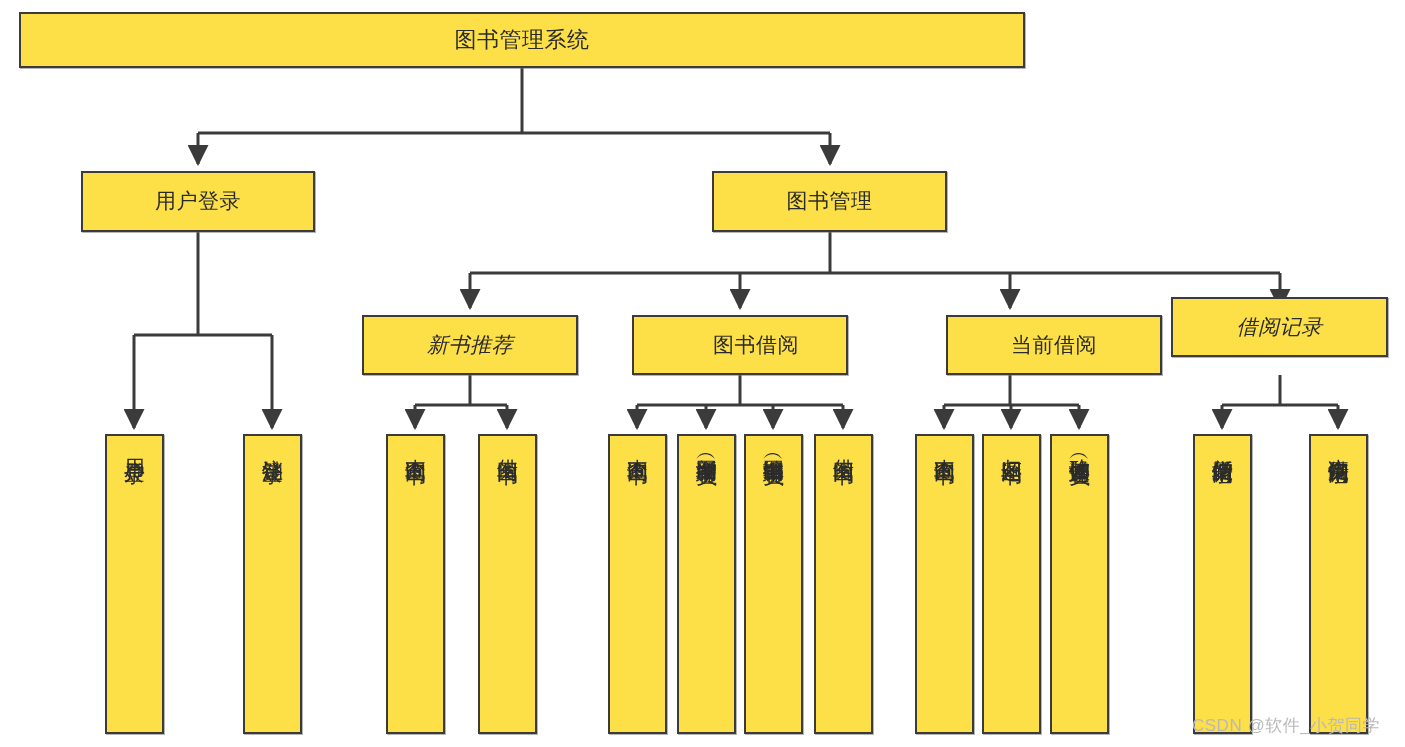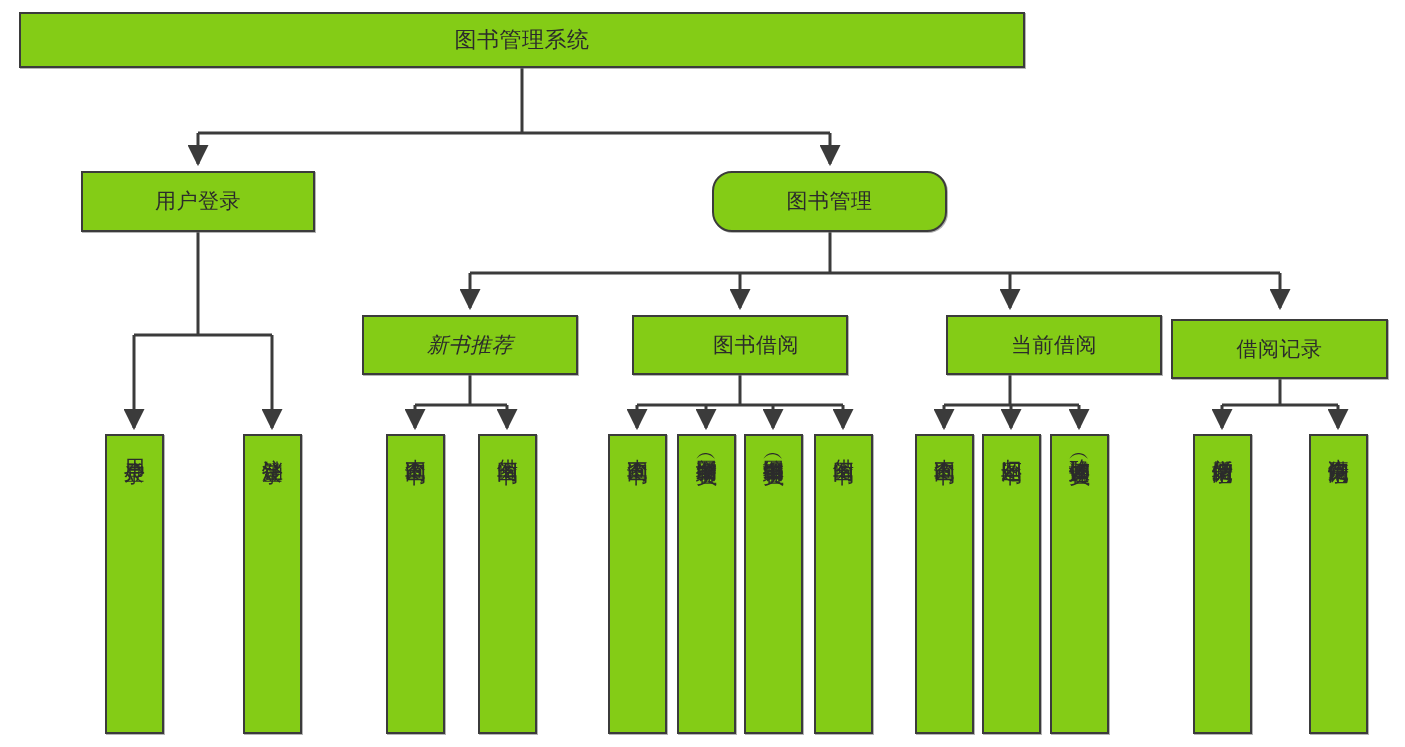--- a/index.html
+++ b/index.html
@@ -23,21 +23,21 @@
     left: 0;
     top: 0;
     width: 1405px;
     height: 747px;
     pointer-events: none;
   }
   .node {
     position: absolute;
     box-sizing: border-box;
     border: 2px solid #3b3b3b;
-    background: #84cc16;
+    background: #fde047;
     display: flex;
     align-items: center;
     justify-content: center;
     color: #2b2b2b;
     box-shadow: 1px 1px 0 rgba(120,120,120,0.55);
   }
   .node .label {
     display: block;
     text-align: center;
     line-height: 1.18;
@@ -133,37 +133,37 @@
   </svg>
 
   <div class="node horiz root" style="left:19px; top:12px; width:1006px; height:56px;">
     <span class="label">图书管理系统</span>
   </div>
 
   <div class="node horiz" style="left:81px; top:171px; width:234px; height:61px;">
     <span class="label">用户登录</span>
   </div>
 
-  <div class="node horiz" style="left:712px; top:171px; width:235px; height:61px;border-radius:20px;">
+  <div class="node horiz" style="left:712px; top:171px; width:235px; height:61px;">
     <span class="label">图书管理</span>
   </div>
 
   <div class="node horiz" style="left:362px; top:315px; width:216px; height:60px;font-style:italic;">
     <span class="label">新书推荐</span>
   </div>
 
   <div class="node horiz" style="left:632px; top:315px; width:216px; height:60px;padding-left:32px;">
     <span class="label">图书借阅</span>
   </div>
 
   <div class="node horiz" style="left:946px; top:315px; width:216px; height:60px;">
     <span class="label">当前借阅</span>
   </div>
 
-  <div class="node horiz" style="left:1171px; top:319px; width:217px; height:60px;">
+  <div class="node horiz" style="left:1171px; top:297px; width:217px; height:60px;font-style:italic;">
     <span class="label">借阅记录</span>
   </div>
 
   <div class="node vert" style="left:105px; top:434px; width:59px; height:300px;">
     <span class="label">用户登录</span>
   </div>
 
   <div class="node vert" style="left:243px; top:434px; width:59px; height:300px;">
     <span class="label">注销登录</span>
   </div>
@@ -205,14 +205,15 @@
   </div>
 
   <div class="node vert tall" style="left:1193px; top:434px; width:59px; height:300px;">
     <span class="label">新增借阅记录</span>
   </div>
 
   <div class="node vert tall" style="left:1309px; top:434px; width:59px; height:300px;">
     <span class="label">查询借阅记录</span>
   </div>
 
+  <div class="watermark" style="left:1192px; top:714px;">CSDN @软件_小贺同学</div>
 
 </div>
 
 </body></html>

